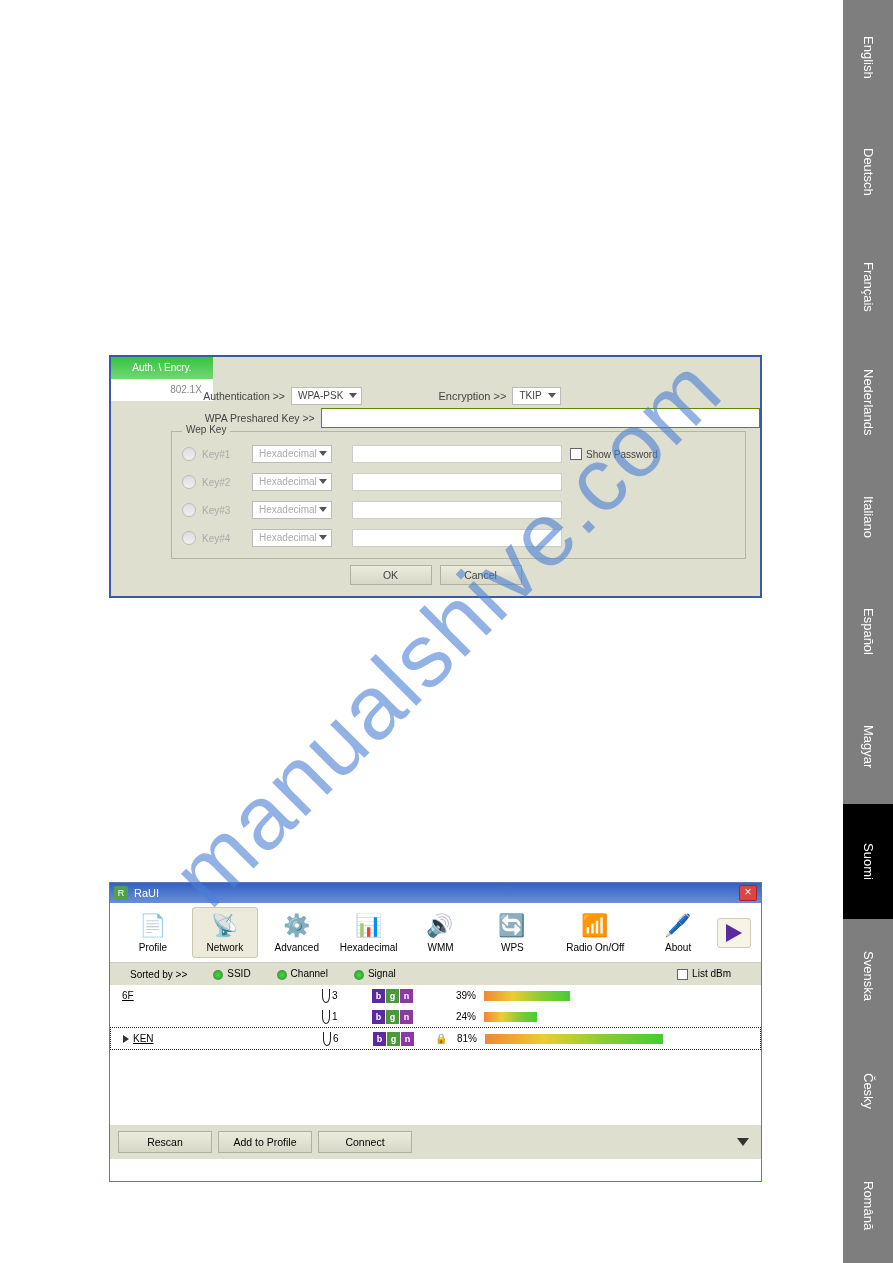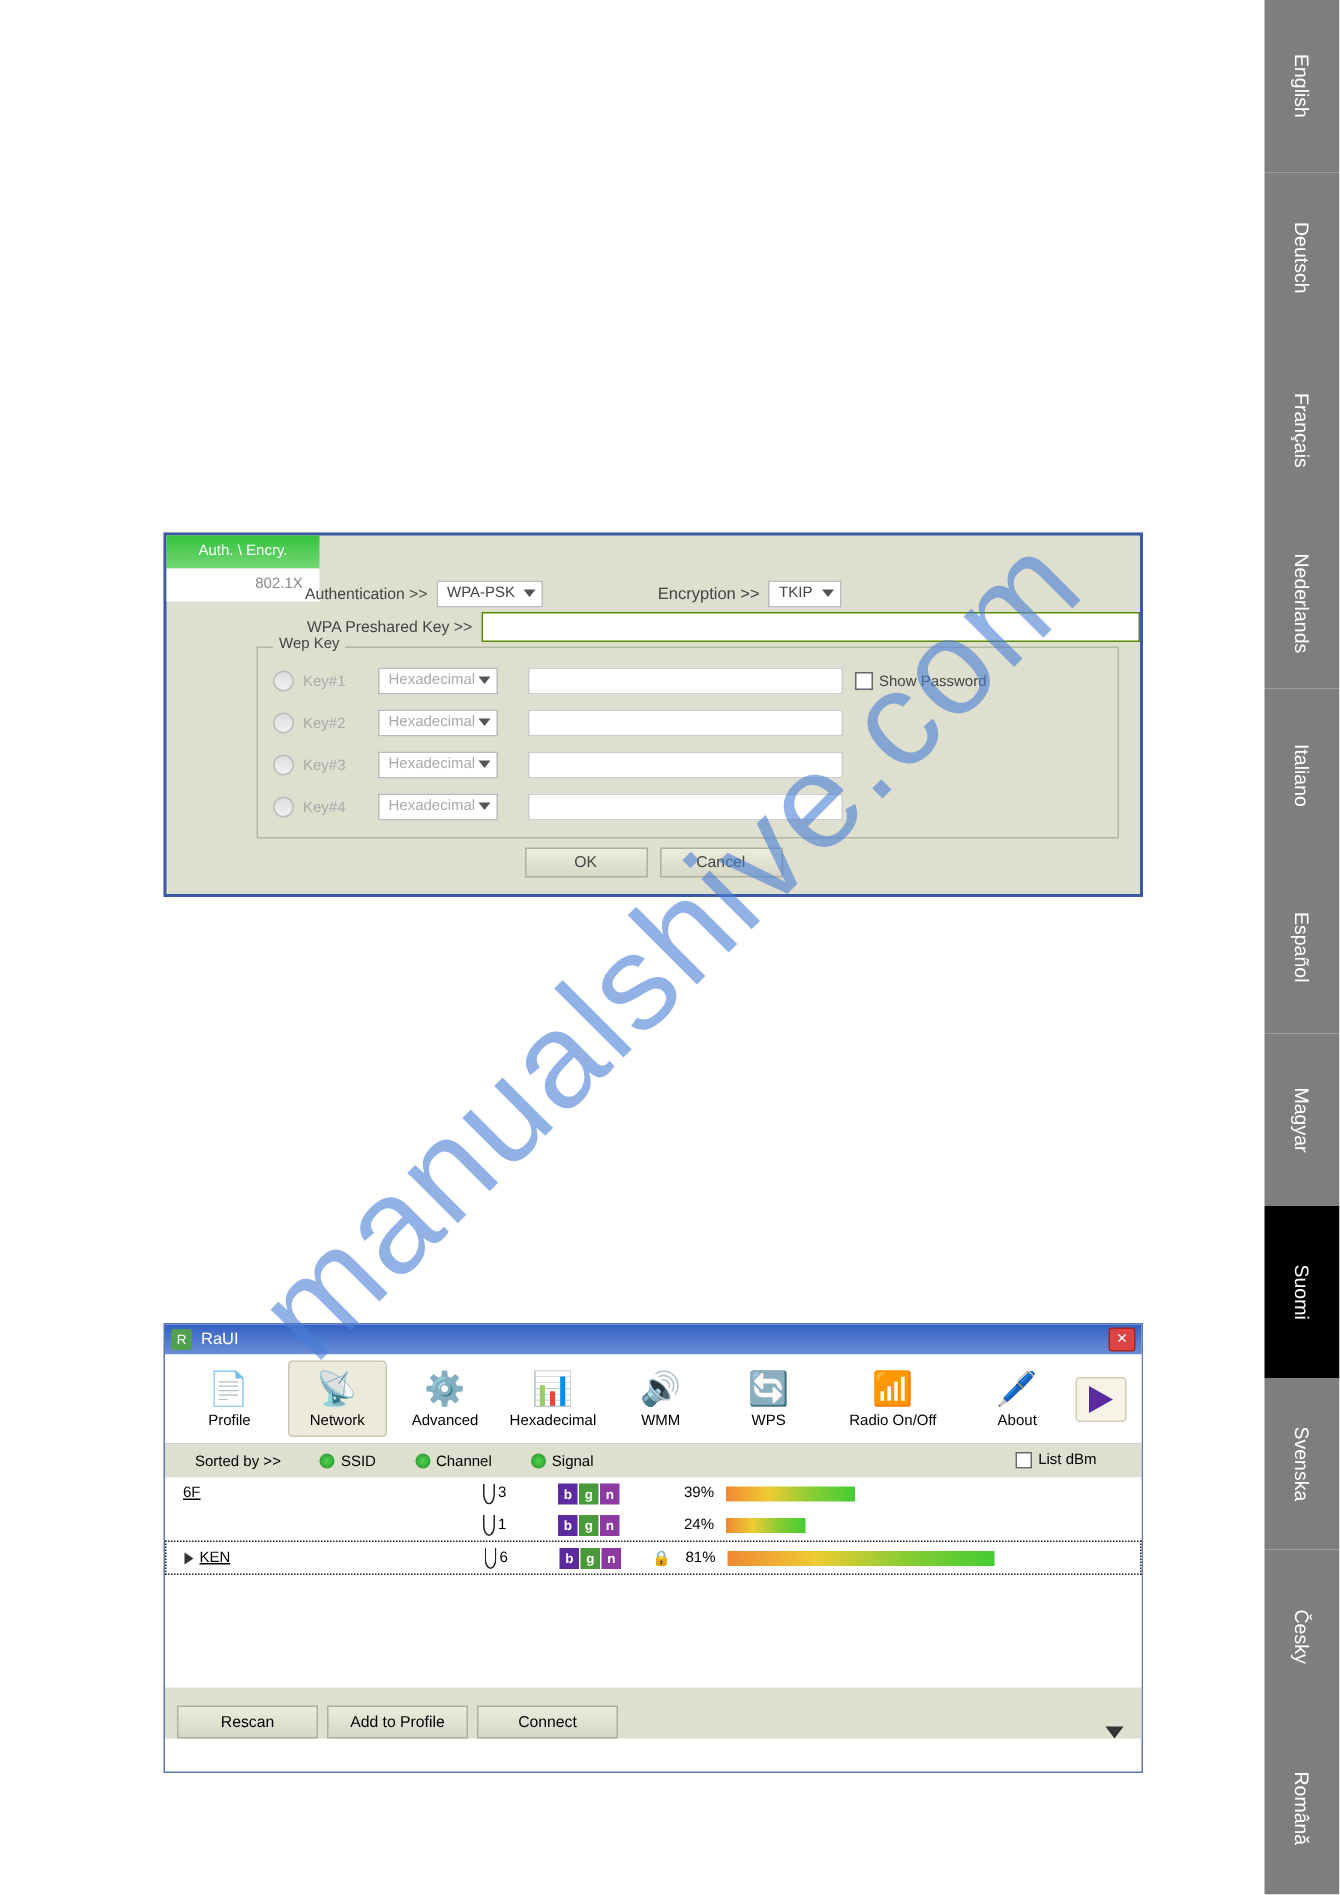--- a/index.html
+++ b/index.html
@@ -331,21 +331,21 @@
   }
   .sigbar .fill {
     height: 10px;
     background: linear-gradient(90deg, #e83, #ec3, #8c3, #4c3);
   }
   .aprow.selected { border: 1px dotted #222; height: 23px; }
   .footbtns {
     background: #dedfce;
     height: 34px;
     display: flex;
-    align-items: flex-end;
+    align-items: center;
     padding-left: 8px;
     gap: 6px;
   }
   .footbtns .btn { width: 94px; height: 22px; line-height: 20px; }
   .footbtns .spacer { flex: 1; }
   .footbtns .caret-down {
     width: 0; height: 0;
     border-left: 6px solid transparent;
     border-right: 6px solid transparent;
     border-top: 8px solid #333;

